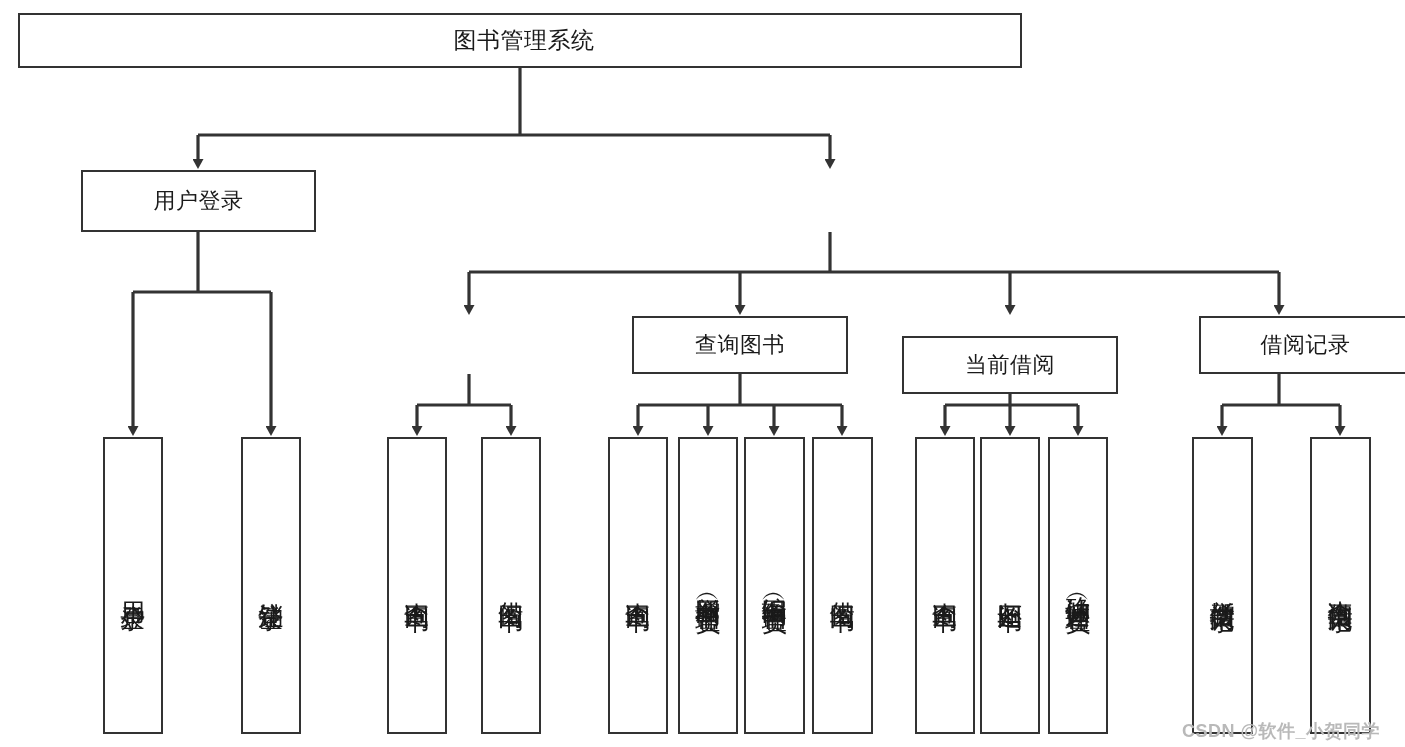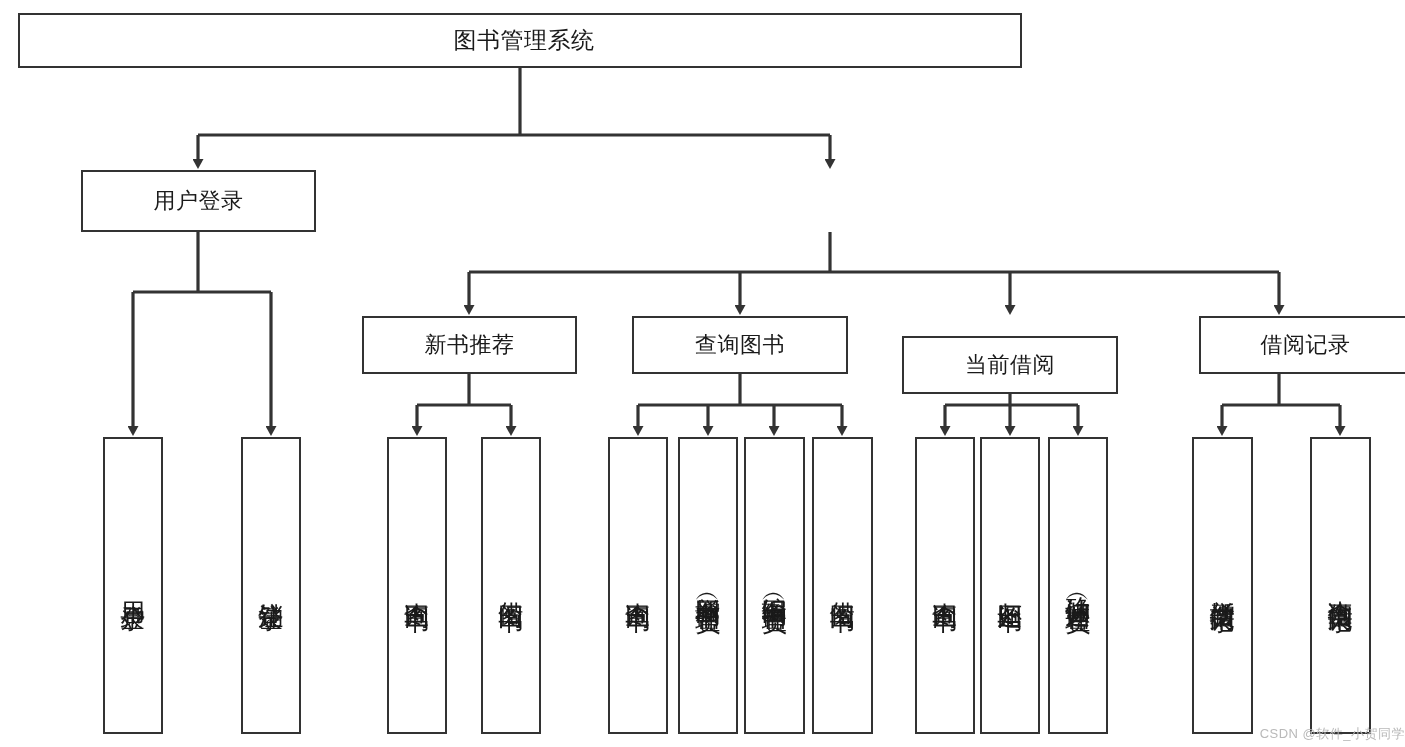--- a/index.html
+++ b/index.html
@@ -55,26 +55,27 @@
   .node.vert .label {
     writing-mode: vertical-rl;
     text-orientation: upright;
     font-size: 25px;
     line-height: 1.05;
     letter-spacing: 2px;
     max-height: 100%;
   }
   #watermark {
     position: absolute;
-    right: 0;
+    right: 25px;
     bottom: 4px;
-    font-size: 13px;
+    font-size: 18px;
     color: #b9b9b9;
     white-space: nowrap;
     letter-spacing: 0.5px;
+    font-weight: bold;
   }
 </style>
 </head>
 <body>
 
 <div id="canvas">
 
   <svg id="wires" viewBox="0 0 1405 747" xmlns="http://www.w3.org/2000/svg">
     <defs>
       <marker id="arrow" markerWidth="10" markerHeight="11" refX="1" refY="5.5" orient="auto" markerUnits="userSpaceOnUse">
@@ -128,23 +129,20 @@
   </svg>
 
   <div class="node horiz root" style="left:18px; top:13px; width:1004px; height:55px;padding-left:8px;">
     <span class="label">图书管理系统</span>
   </div>
 
   <div class="node horiz" style="left:81px; top:170px; width:235px; height:62px;">
     <span class="label">用户登录</span>
   </div>
 
-  <div class="node horiz" style="left:362px; top:316px; width:215px; height:58px;">
-    <span class="label">新书推荐</span>
-  </div>
   <div class="node horiz" style="left:632px; top:316px; width:216px; height:58px;">
     <span class="label">查询图书</span>
   </div>
   <div class="node horiz" style="left:902px; top:316px; width:216px; height:58px;margin-top:20px;">
     <span class="label">当前借阅</span>
   </div>
   <div class="node horiz" style="left:1171px; top:316px; width:213px; height:58px;margin-left:28px;">
     <span class="label">借阅记录</span>
   </div>
 

